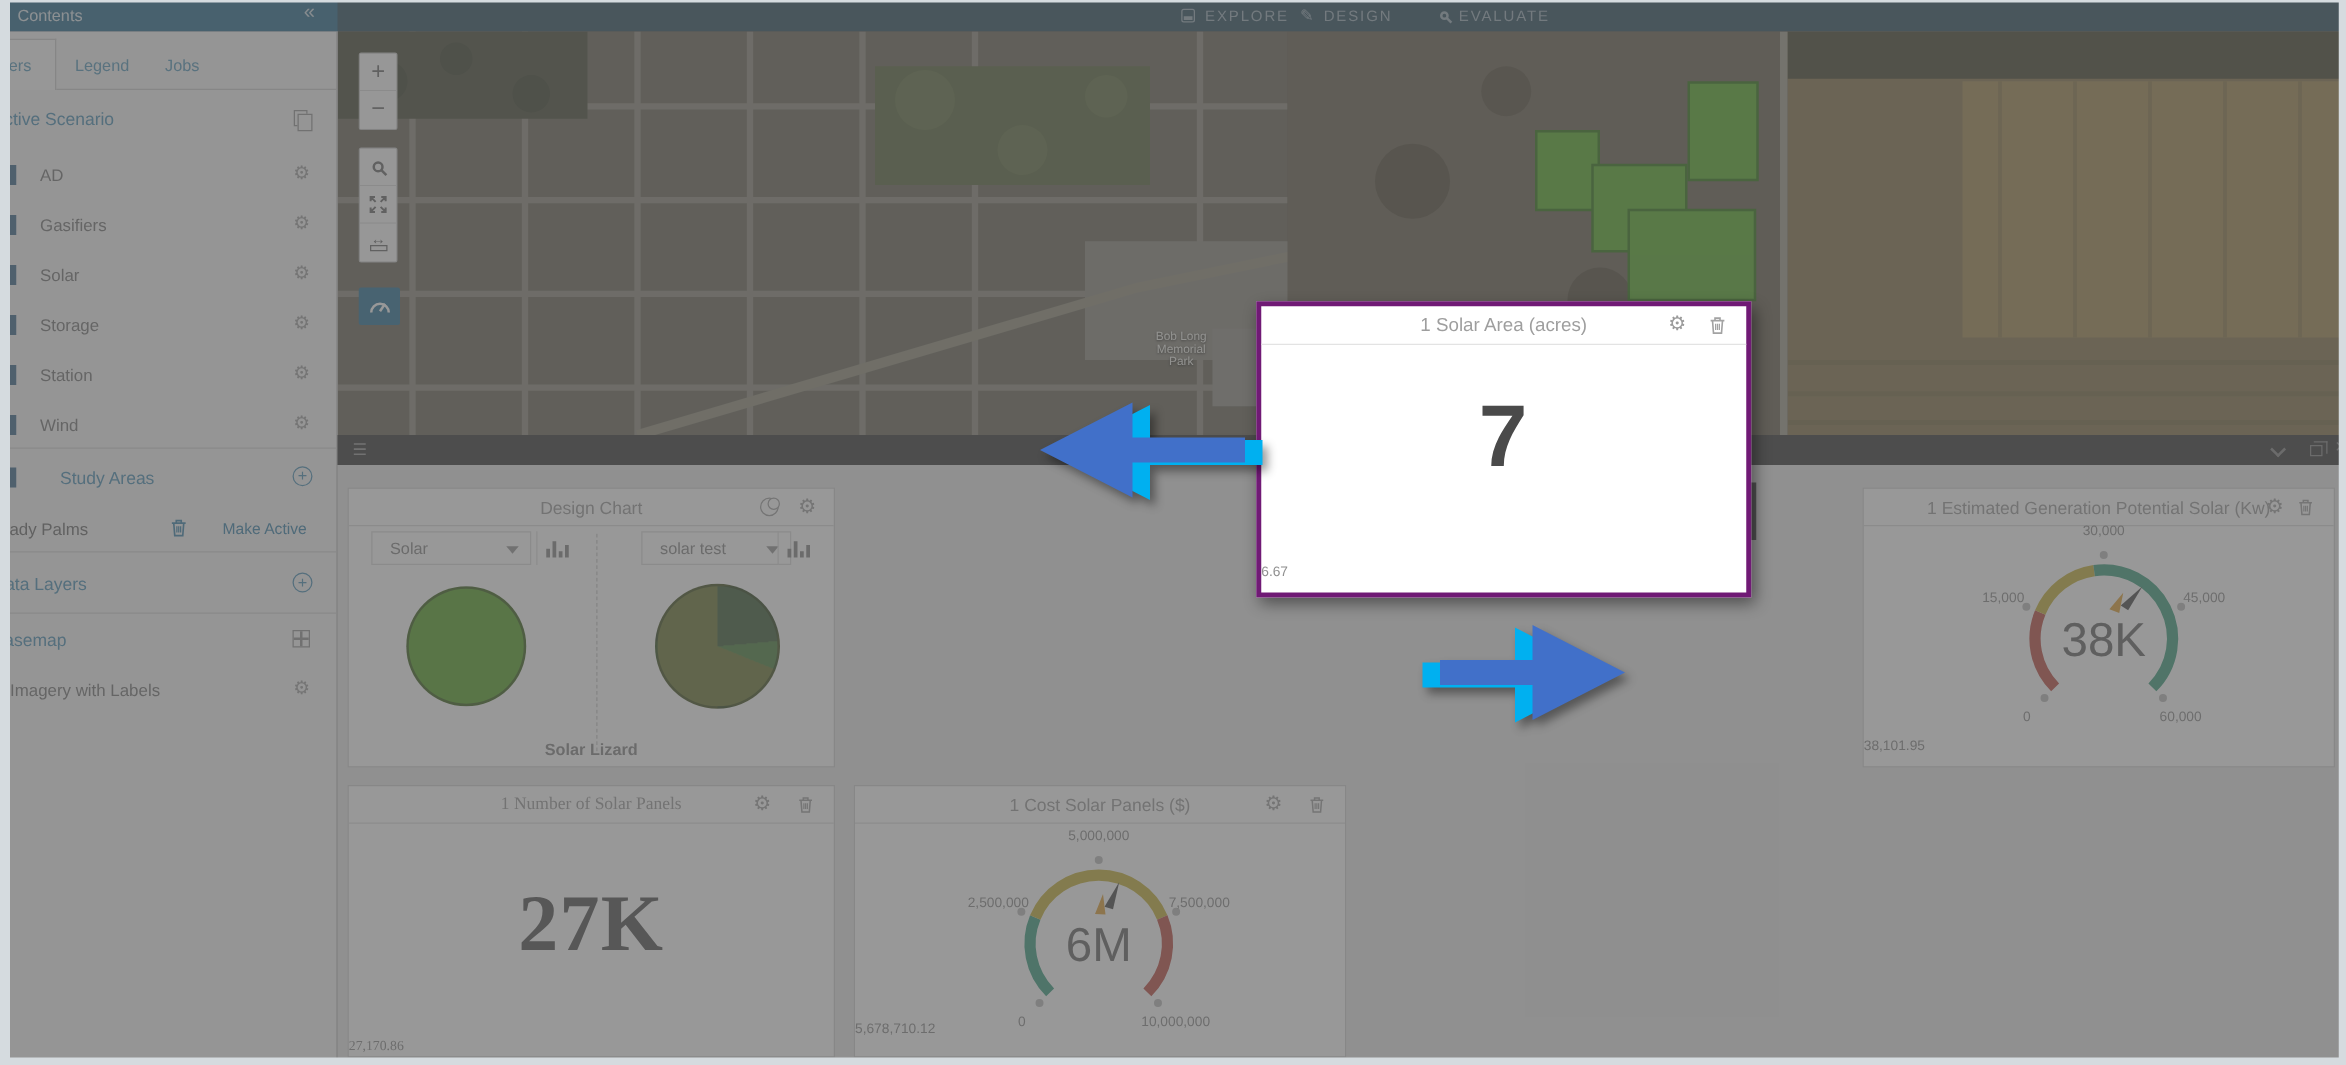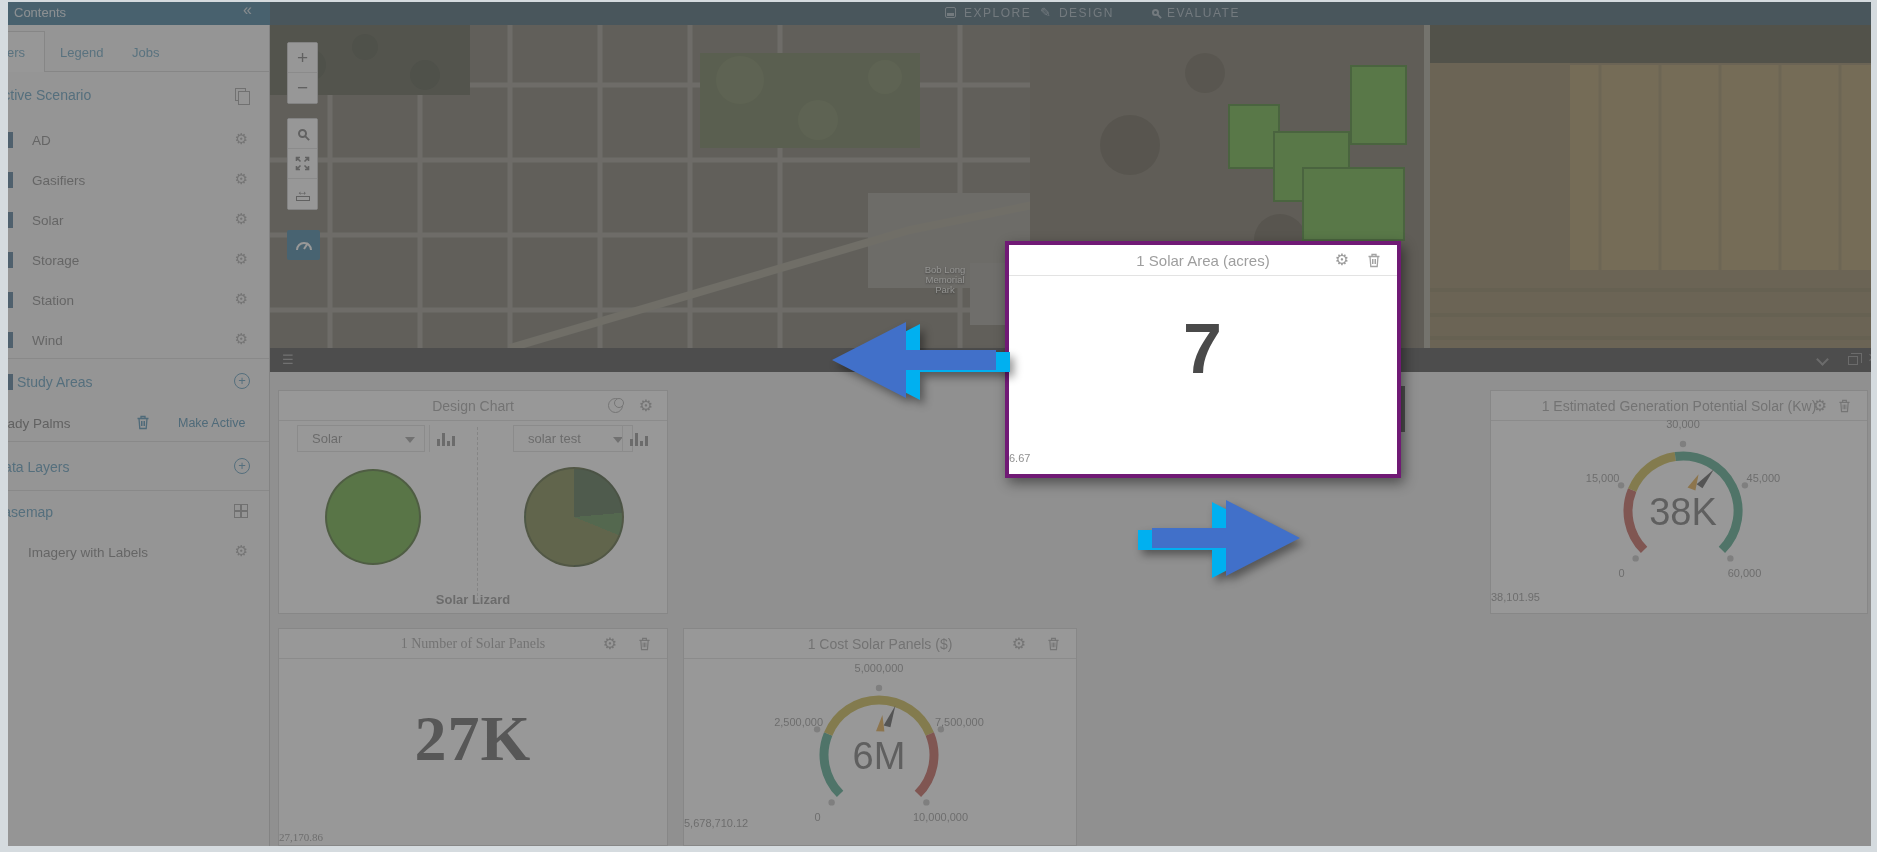--- a/index.html
+++ b/index.html
@@ -174,21 +174,21 @@
     <div class="s-row" style="top:301px;">
       <span class="chk">✓</span>
       <span class="lyr-label">Wind</span>
       <span class="gear">⚙</span>
     </div>
 
     <div class="sep" style="top:333px;"></div>
 
     <div class="s-row" style="top:343px;">
       <span class="chk">✓</span>
-      <span class="sec-label" style="margin-left:17px;text-align:center;">Study Areas</span>
+      <span class="sec-label" style="margin-left:48px;text-align:center;">Study Areas</span>
       <span class="plus-circle">+</span>
     </div>
 
     <div class="s-row" style="top:384px;">
       <span style="margin-left:-9px;font-size:13.5px;color:#6e6e6e;">Shady Palms</span>
       <span class="trash" style="position:absolute;left:136px;top:6px;">
         <svg viewBox="0 0 14 15" width="14" height="15">
             <path d="M1.5 3.5h11M5 3.5V1.5h4v2M3 3.5l.8 10h6.4l.8-10" fill="none" stroke="currentColor" stroke-width="1.3"></path>
             <path d="M5.5 6v5M7 6v5M8.5 6v5" stroke="currentColor" stroke-width="1"></path>
           </svg>
@@ -204,21 +204,21 @@
     </div>
 
     <div class="sep" style="top:465px;"></div>
 
     <div class="s-row" style="top:473px;">
       <span class="sec-label" style="margin-left:-6px;">Basemap</span>
       <span class="grid-ic"></span>
     </div>
 
     <div class="s-row" style="top:513px;">
-      <span style="margin-left:28px;font-size:13.5px;color:#7a7a7a;">Imagery with Labels</span>
+      <span style="margin-left:8px;font-size:13.5px;color:#7a7a7a;">Imagery with Labels</span>
       <span class="gear">⚙</span>
     </div>
   </div>
 
   <div class="map">
     <svg width="1607" height="323" viewBox="0 0 1607 323">
       <rect width="1607" height="323" fill="#5e5b4f"></rect>
       <rect x="0" y="0" width="760" height="323" fill="#6f6b5e"></rect>
       <g stroke="#908d80" stroke-width="5">
         <line x1="60" y1="0" x2="60" y2="323"></line>

